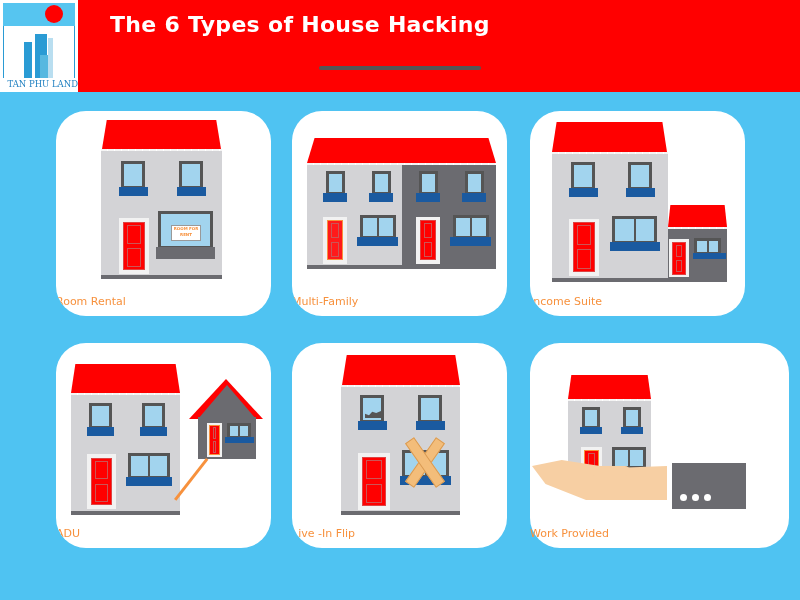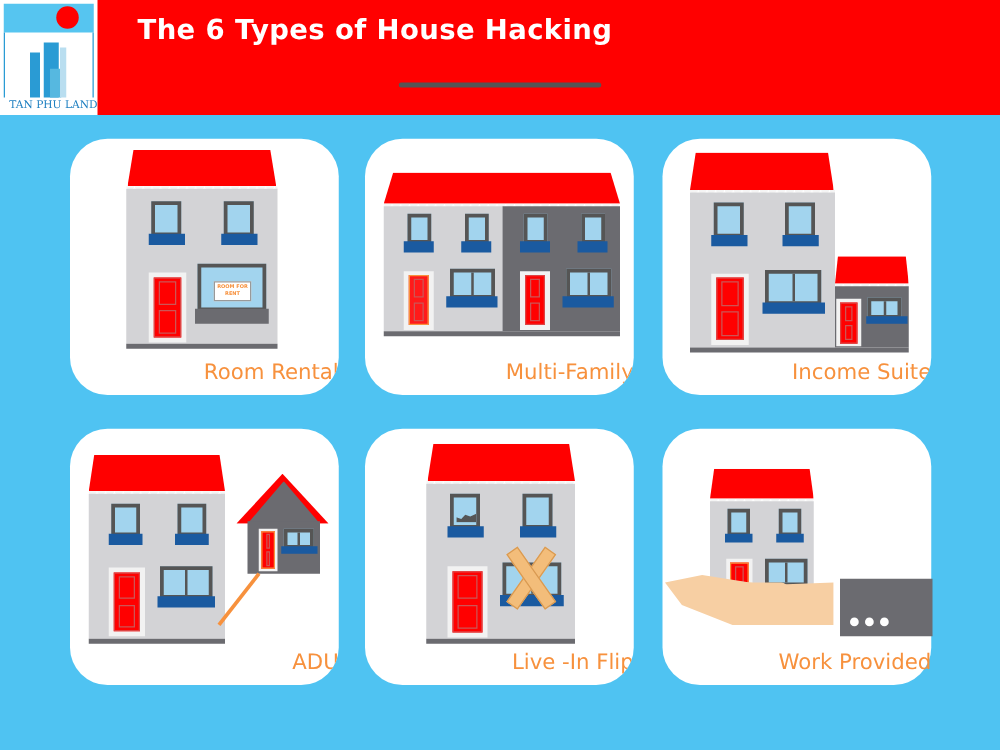--- a/index.html
+++ b/index.html
@@ -10,21 +10,21 @@
   .logo .sun{position:absolute;left:45px;top:5px;width:18px;height:18px;border-radius:50%;background:#ff0000;}
   .logo .frame{position:absolute;left:3px;top:26px;width:72px;height:52px;border-left:1px solid #2a9bd4;border-right:1px solid #2a9bd4;box-sizing:border-box;}
   .logo .b1{position:absolute;left:24px;top:42px;width:8px;height:36px;background:#2a9bd4;}
   .logo .b2{position:absolute;left:35px;top:34px;width:12px;height:44px;background:#2a9bd4;}
   .logo .b3{position:absolute;left:40px;top:55px;width:9px;height:23px;background:#56b8e0;}
   .logo .b4{position:absolute;left:48px;top:38px;width:5px;height:40px;background:#b9def0;}
   .logo .name{position:absolute;left:0;top:79px;width:78px;text-align:right;font-family:"DejaVu Serif",serif;font-size:8.5px;color:#1d7fc0;letter-spacing:0px;}
   .title{position:absolute;left:110px;top:12px;font-family:"DejaVu Sans",sans-serif;font-weight:bold;font-size:22px;color:#fff;letter-spacing:0.3px;white-space:nowrap;}
   .underline{position:absolute;left:319px;top:66px;width:162px;height:4px;background:#555;border-radius:2px;}
   .card{position:absolute;width:215px;height:205px;background:#fff;border-radius:30px;overflow:hidden;}
-  .label{position:absolute;left:0;width:100%;bottom:8px;text-align:right;font-family:"DejaVu Sans",sans-serif;font-size:17px;color:#f7913d;font-weight:500;}
+  .label{position:absolute;left:0;width:100%;bottom:8px;text-align:left;font-family:"DejaVu Sans",sans-serif;font-size:11px;color:#f7913d;font-weight:500;}
   .abs{position:absolute;}
   .roof{position:absolute;background:#ff0000;clip-path:polygon(4% 0,96% 0,100% 100%,0 100%);}
   .scallop{position:absolute;height:5px;background:radial-gradient(circle at 3px 0,#f4f4f4 3px,transparent 3.2px) repeat-x;background-size:7px 5px;}
   .wall{position:absolute;background:#d3d3d6;}
   .wall.dark{background:#6b6b70;}
   .win{position:absolute;background:#a2d4ee;border:3px solid #555;box-sizing:border-box;}
   .win.split::after{content:"";position:absolute;left:50%;top:0;bottom:0;width:2px;margin-left:-1px;background:#555;}
   .sill{position:absolute;height:9px;background:#1a5aa0;}
   .doorframe{position:absolute;background:#f2f2f2;}
   .door{position:absolute;background:#ff0000;border:1px solid #d44;box-sizing:border-box;}
@@ -162,21 +162,21 @@
     <div class="door" style="left:70px;top:114px;width:24px;height:49px;"></div>
     <div class="win split" style="left:110px;top:107px;width:47px;height:28px;"></div>
     <div class="sill" style="left:108px;top:133px;width:51px;"></div>
     <div class="abs" style="left:106px;top:114px;width:52px;height:9px;background:#f3bd7a;border:1px solid #d99a52;transform:rotate(-55deg);"></div>
     <div class="abs" style="left:106px;top:114px;width:52px;height:9px;background:#f3bd7a;border:1px solid #d99a52;transform:rotate(55deg);"></div>
     <div class="ground" style="left:49px;top:168px;width:119px;"></div>
   </div>
   <div class="label">Live -In Flip</div>
 </div>
 
-<div class="card" style="left:530px;top:343px;overflow:visible;">
+<div class="card" style="left:530px;top:343px;overflow:visible;padding-left:44px;">
   <div>
     <div class="roof" style="left:38px;top:32px;width:83px;height:24px;"></div>
     <div class="scallop" style="left:38px;top:56px;width:83px;"></div>
     <div class="wall" style="left:38px;top:58px;width:83px;height:88px;"></div>
     <div class="win" style="left:52px;top:64px;width:18px;height:22px;"></div>
     <div class="sill" style="left:50px;top:84px;width:22px;height:7px;"></div>
     <div class="win" style="left:93px;top:64px;width:18px;height:22px;"></div>
     <div class="sill" style="left:91px;top:84px;width:22px;height:7px;"></div>
     <div class="doorframe" style="left:51px;top:104px;width:21px;height:40px;"></div>
     <div class="door" style="left:54px;top:107px;width:15px;height:35px;border-color:#f7913d;"></div>

